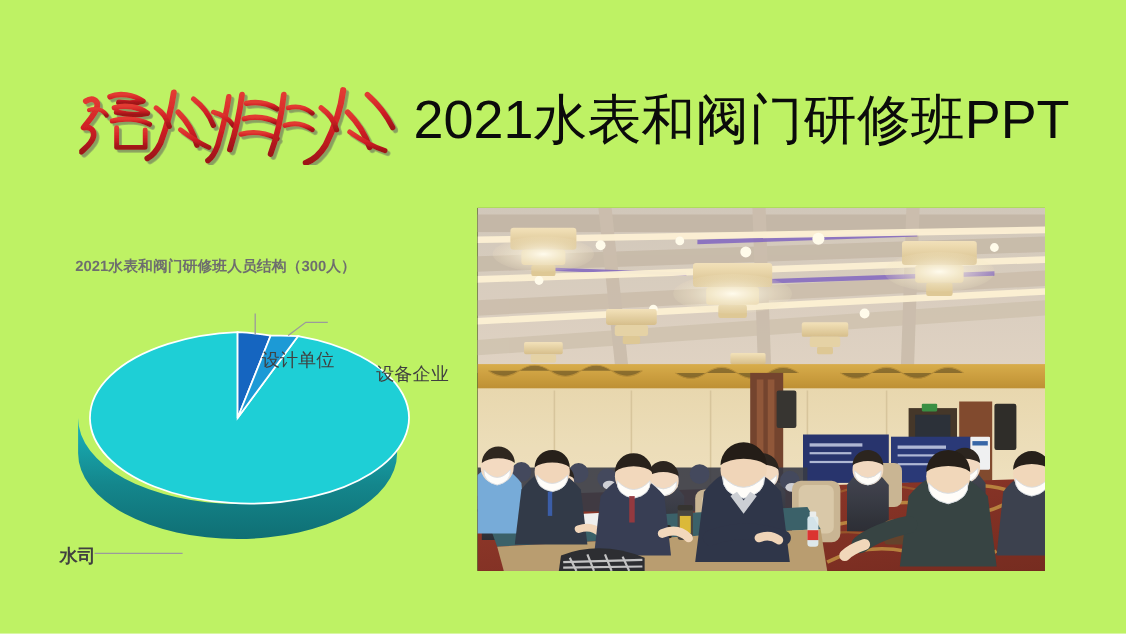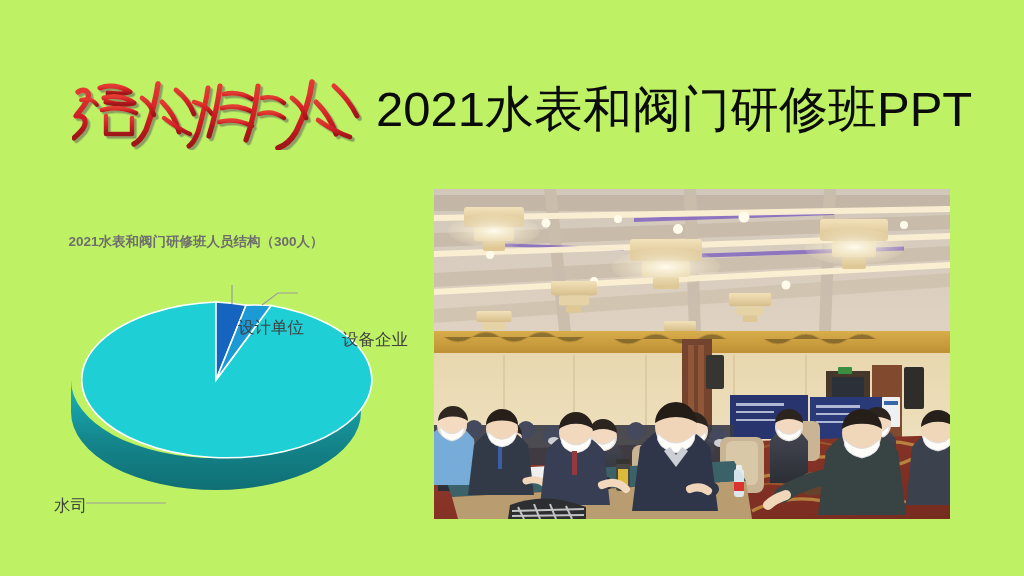--- a/index.html
+++ b/index.html
@@ -34,21 +34,21 @@
   }
   .pie-wrap{position:absolute;left:0;top:40px;width:370px;height:260px;}
   .pie-wrap svg{display:block;overflow:visible;}
 
   .lbl{
     position:absolute;font-size:16.5px;color:#404040;white-space:nowrap;
     font-family:"Liberation Sans","DejaVu Sans",sans-serif;
   }
   .lbl-design{left:196px;top:62px;margin-left:16px;}
   .lbl-equip{left:268px;top:74px;margin-left:48px;}
-  .lbl-water{left:28px;top:240px;}
+  .lbl-water{left:28px;top:240px;font-weight:bold;}
 
   
   .photo{
     position:absolute;left:434px;top:189px;width:516px;height:330px;
     overflow:hidden;background:#2b2118;
   }
   .photo svg{display:block;}
 </style>
 </head>
 <body>

